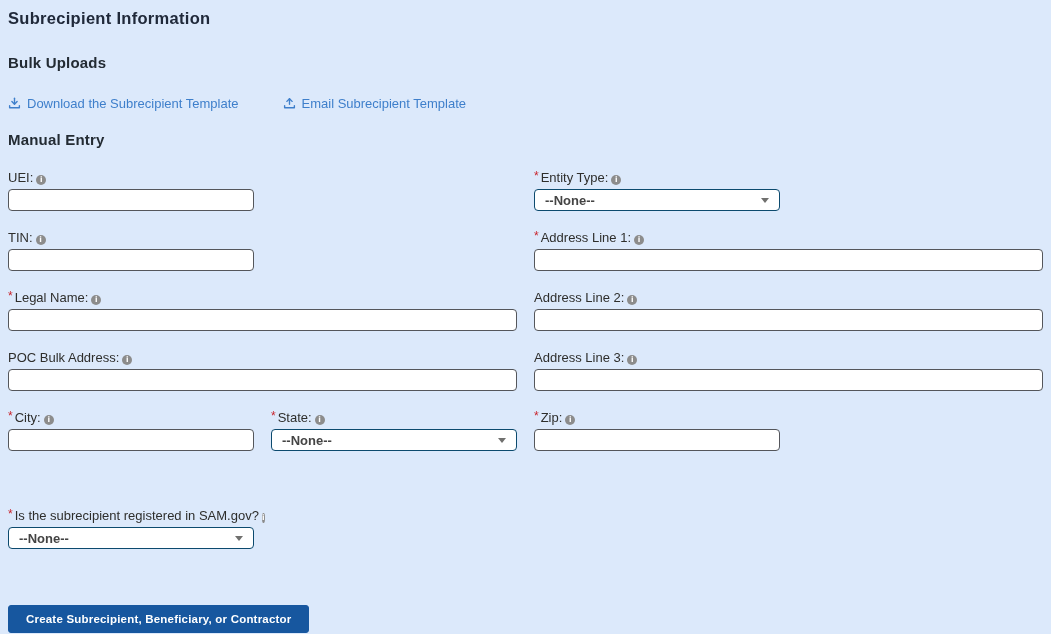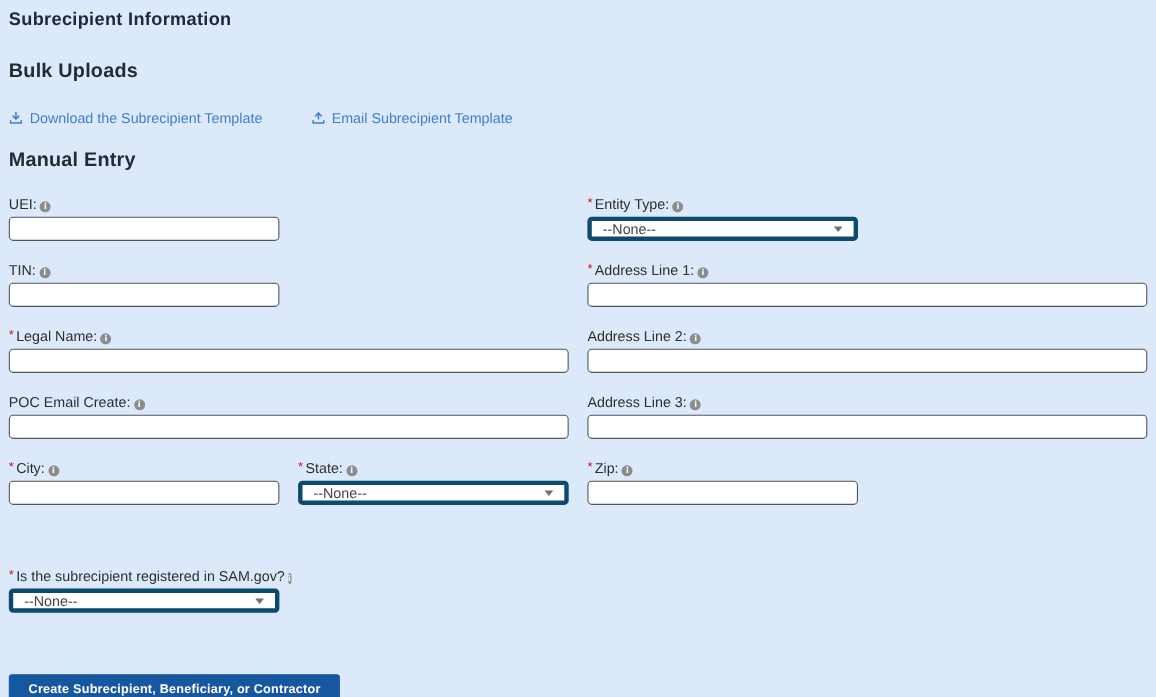--- a/index.html
+++ b/index.html
@@ -12,21 +12,21 @@
     position: relative;
   }
   .page-title {
     margin-top: 9px;
     font-size: 16.5px;
     font-weight: bold;
     letter-spacing: 0.3px;
     color: #20293a;
   }
   .section-heading {
-    font-size: 18px;
+    font-size: 15px;
     font-weight: bold;
     color: #232b33;
     letter-spacing: 0.2px;
   }
   .bulk-heading { margin-top: 26px; }
   .manual-heading { margin-top: 20px; }
   .links-row {
     margin-top: 25px;
     display: flex;
     align-items: center;
@@ -102,28 +102,29 @@
     background: #ffffff;
     font-family: "Liberation Sans", sans-serif;
     font-size: 13px;
     padding: 0 8px;
     color: #2e2e2c;
     outline: none;
   }
   .select {
     width: 100%;
     height: 22px;
-    border: 4px solid #0c4a6e;
+    border: 1px solid #0c4a6e;
     border-radius: 4px;
     background: #ffffff;
     display: flex;
     align-items: center;
     justify-content: space-between;
     padding: 0 10px;
     cursor: pointer;
+    font-weight: bold;
   }
   .select-value {
     font-size: 13px;
     color: #444444;
   }
   .caret {
     width: 0; height: 0;
     border-left: 4px solid transparent;
     border-right: 4px solid transparent;
     border-top: 5px solid #70706e;
@@ -235,21 +236,21 @@
   <div class="s34 r3">
     <div class="field-label">
       <span>Address Line 2:</span>
       <span class="info"></span>
     </div>
     <input class="text-input" type="text" style="">
   </div>
 
   <div class="s12 r4">
     <div class="field-label">
-      <span>POC Email Create:</span>
+      <span>POC Bulk Address:</span>
       <span class="info"></span>
     </div>
     <input class="text-input" type="text" style="">
   </div>
 
   <div class="s34 r4">
     <div class="field-label">
       <span>Address Line 3:</span>
       <span class="info"></span>
     </div>

